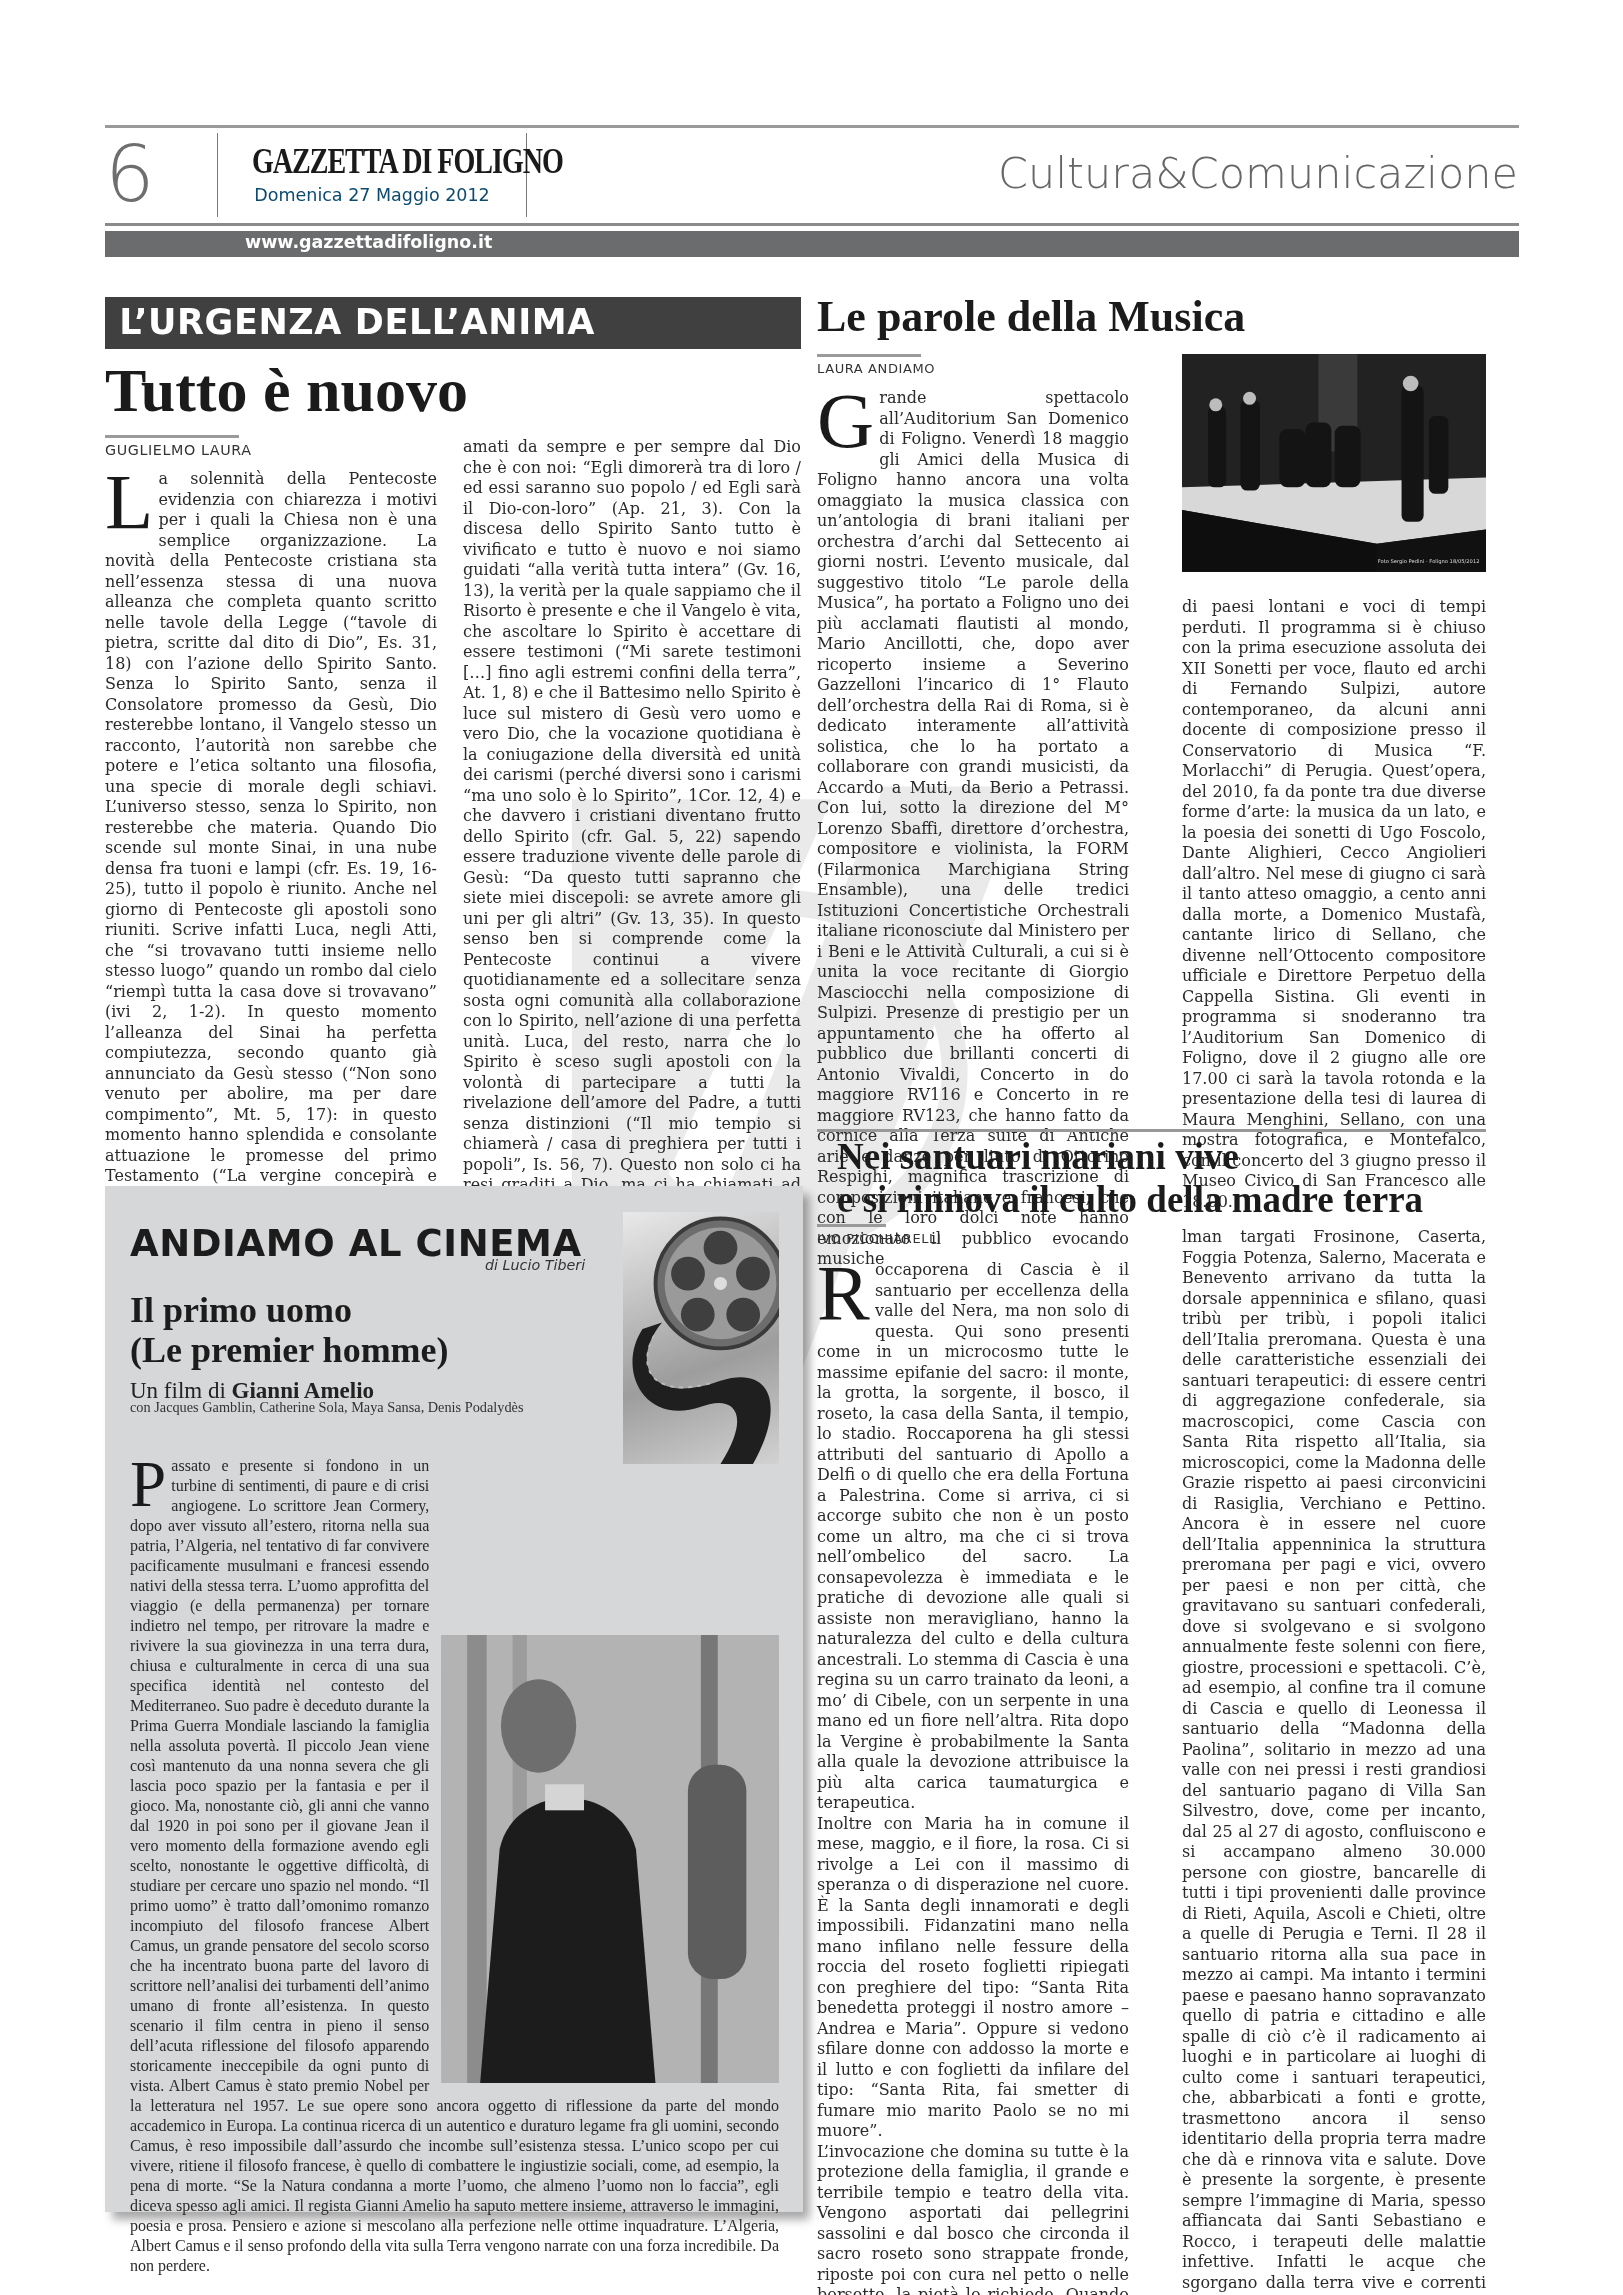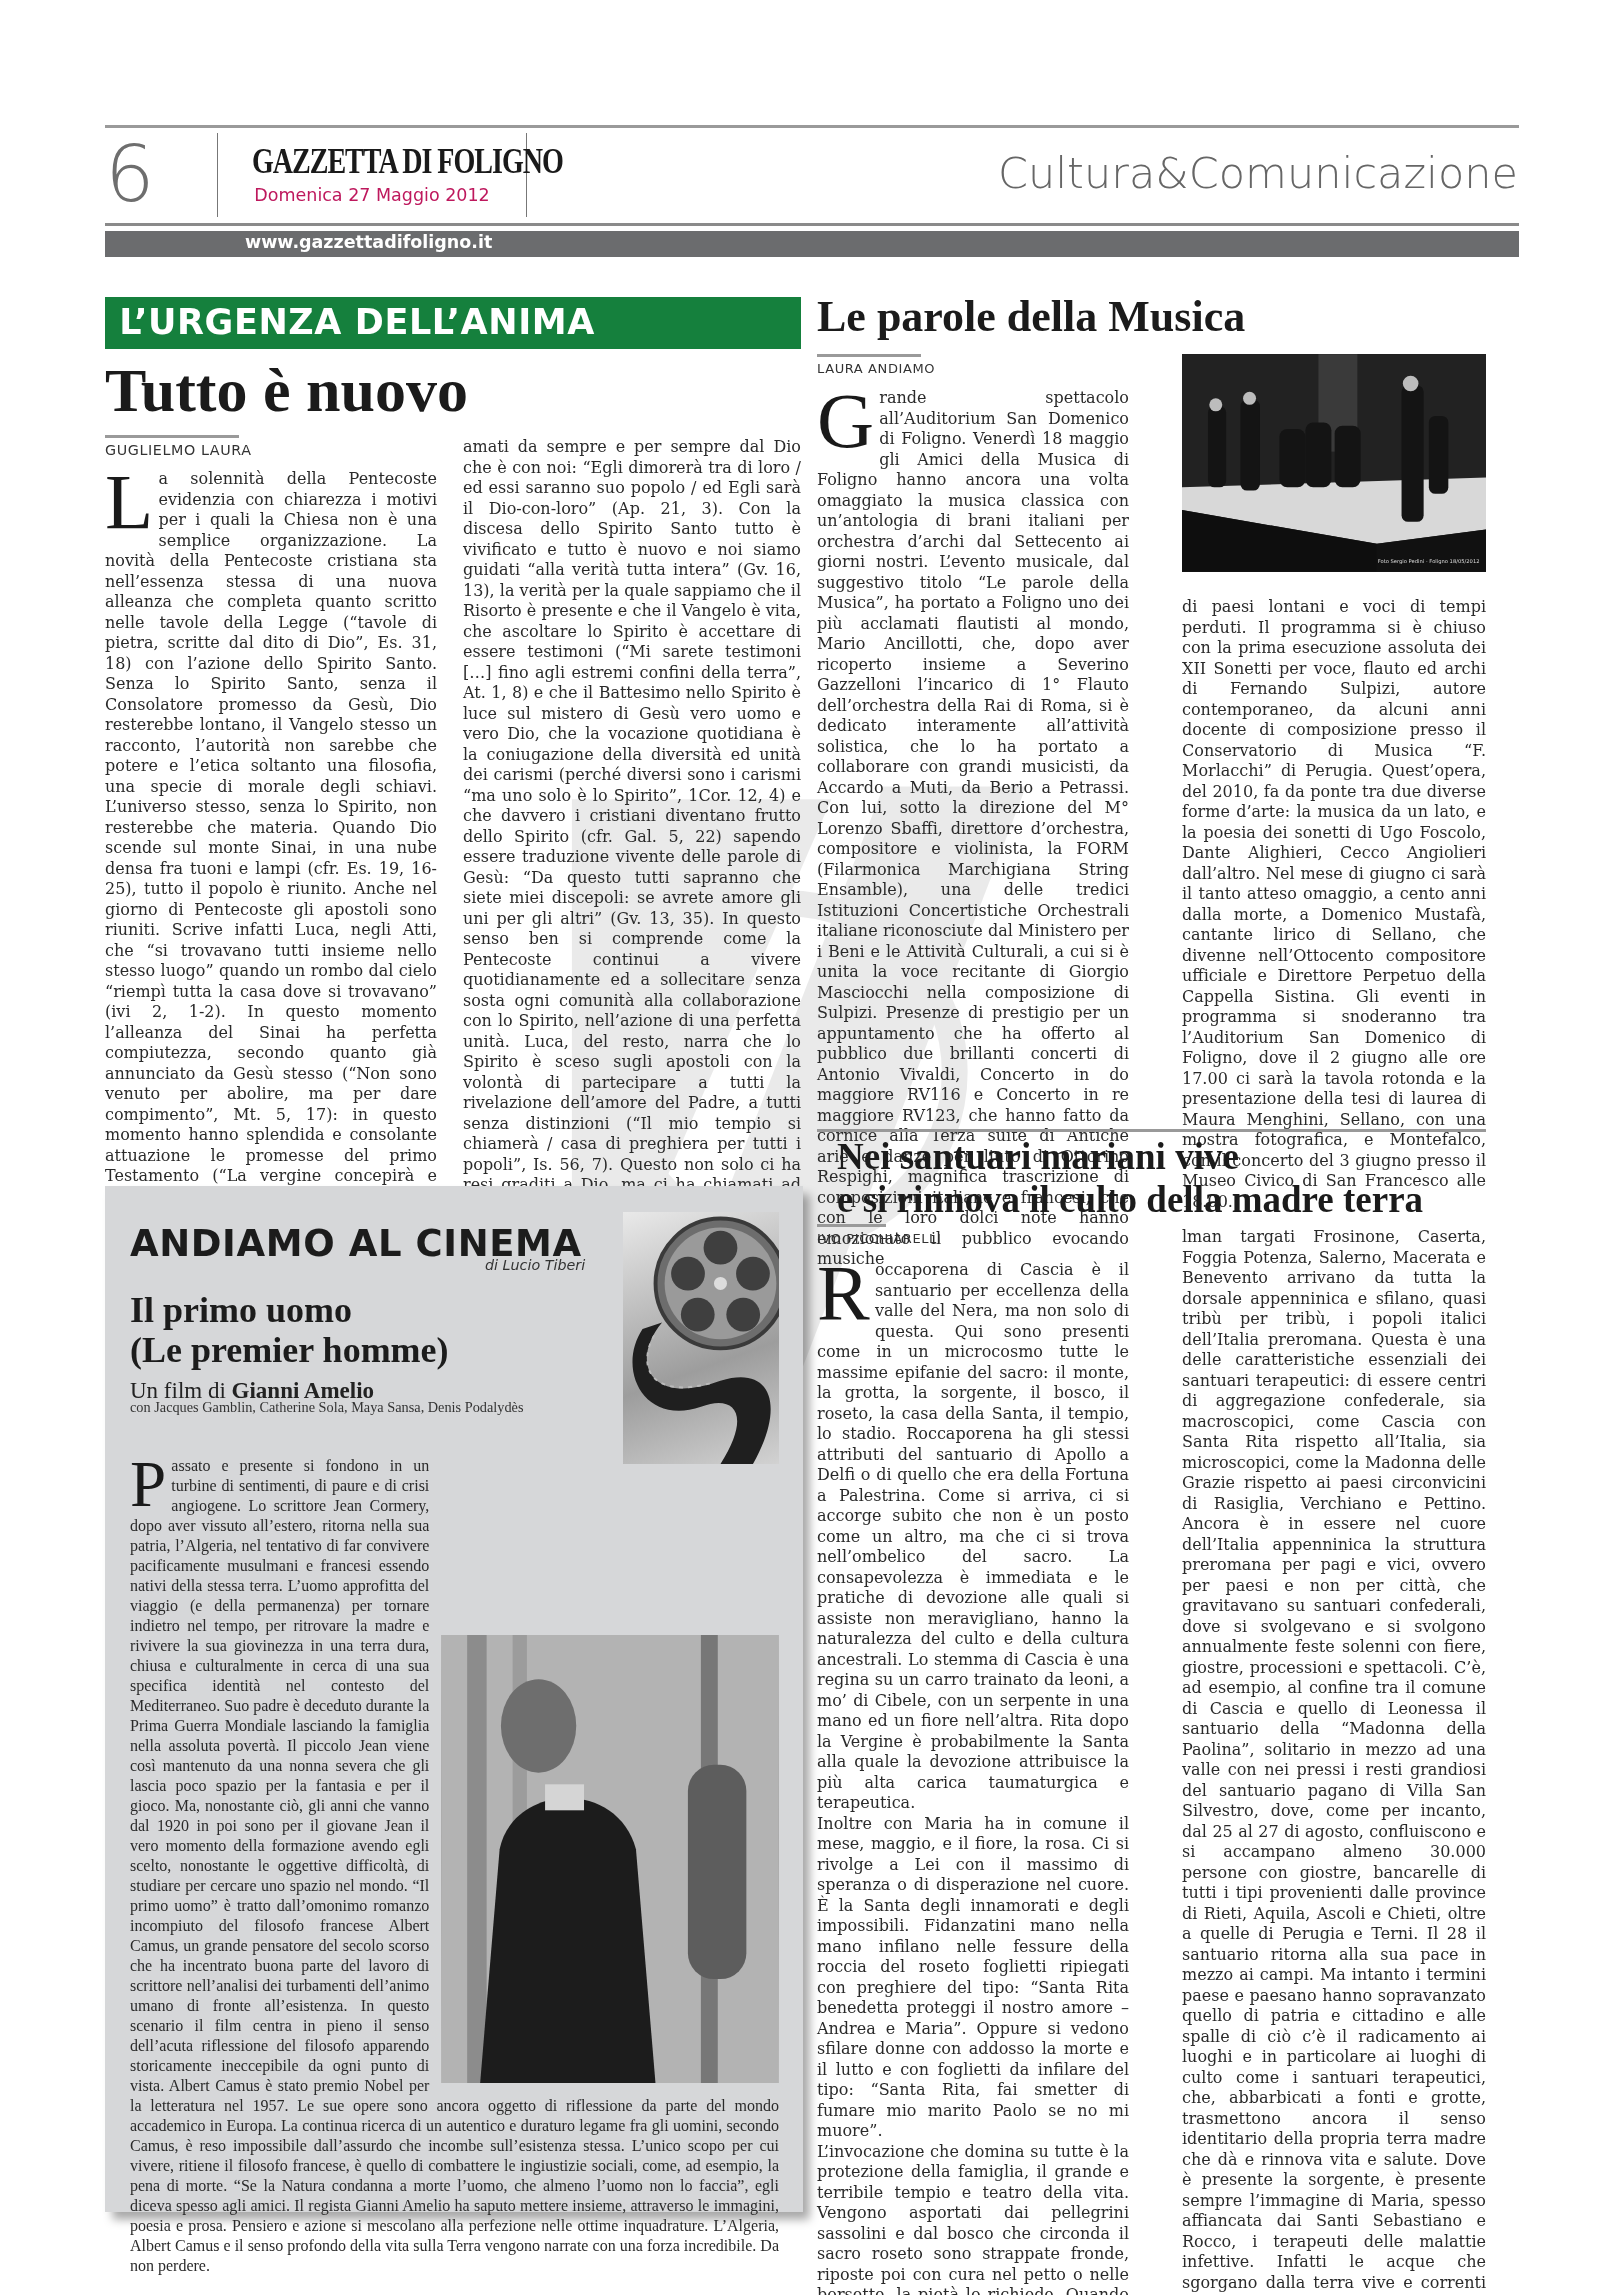--- a/index.html
+++ b/index.html
@@ -5,35 +5,35 @@
   * { box-sizing: border-box; margin: 0; padding: 0; }
   html, body { width: 1623px; height: 2295px; background: #ffffff; overflow: hidden; }
   body { position: relative; font-family: "DejaVu Serif", serif; color: #222; }
 
   
   .rule-top { position: absolute; left: 105px; top: 125px; width: 1414px; height: 3.2px; background: #9a9a9a; }
   .rule-bot { position: absolute; left: 105px; top: 223px; width: 1414px; height: 3.2px; background: #8a8a8a; }
   .page-num { position: absolute; left: 105px; top: 135px; font-family: "DejaVu Sans", sans-serif; font-size: 78px; color: #6e6e6e; line-height: 1; font-weight: 300; }
   .mast-box { position: absolute; left: 217px; top: 133px; width: 310px; height: 84px; border-left: 1.3px solid #777; border-right: 1.3px solid #777; text-align: center; }
   .mast-name { font-family: "Liberation Serif", serif; font-weight: bold; font-size: 36px; letter-spacing: -1.3px; transform: scaleX(0.78); transform-origin: center; color: #1a1a1a; margin-top: 6.5px; white-space: nowrap; }
-  .mast-date { font-family: "DejaVu Sans", sans-serif; font-size: 17.5px; color: #be185d; margin-top: 3.9px; }
+  .mast-date { font-family: "DejaVu Sans", sans-serif; font-size: 17.5px; color: #0c4a6e; margin-top: 3.9px; }
   .section-title { position: absolute; right: 105px; top: 148px; font-family: "DejaVu Sans", sans-serif; font-size: 43px; color: #666; font-weight: 300; }
   .urlbar { position: absolute; left: 105px; top: 231px; width: 1414px; height: 26px; background: #6b6c6e; }
   .url { position: absolute; left: 245px; top: 232px; font-family: "DejaVu Sans", sans-serif; font-weight: bold; font-size: 17.5px; color: #fff; }
 
   
   .body-text { font-family: "DejaVu Serif", serif; font-size: 16px; line-height: 20.5px; color: #2a2a2a; text-align: justify; hyphens: auto; }
   .body-text p { margin: 0; }
   .dropcap { float: left; font-family: "Liberation Serif", serif; font-size: 79px; line-height: 60px; margin: 2.6px 5.2px 0 0; color: #1a1a1a; }
   .byline-rule { height: 3.2px; background: #9a9a9a; }
   .byline { font-family: "DejaVu Sans", sans-serif; font-size: 14.3px; color: #333; letter-spacing: 0.6px; margin-top: 3.9px; }
   .headline-serif { font-family: "Liberation Serif", serif; font-weight: bold; color: #1b1b1b; }
 
   
-  .kicker { position: absolute; left: 105px; top: 297px; width: 696px; height: 52px; background: #15803d; }
+  .kicker { position: absolute; left: 105px; top: 297px; width: 696px; height: 52px; background: #404040; }
   .kicker-text { position: absolute; left: 14.3px; top: 5.2px; font-family: "DejaVu Sans", sans-serif; font-weight: bold; font-size: 35px; color: #fff; letter-spacing: 0.6px; }
   .tutto-title { position: absolute; left: 105px; top: 356px; font-size: 62px; line-height: 1.1; }
   .tutto-byline { position: absolute; left: 105px; top: 435px; width: 134px; }
   .tutto-col1 { position: absolute; left: 105px; top: 469px; width: 332px; }
   .tutto-col2 { position: absolute; left: 463px; top: 437px; width: 338px; }
 
   
   .musica-title { position: absolute; left: 817px; top: 291px; font-size: 44px; }
   .musica-byline { position: absolute; left: 817px; top: 354px; width: 58px; }
   .musica-col1 { position: absolute; left: 817px; top: 388px; width: 312px; }

